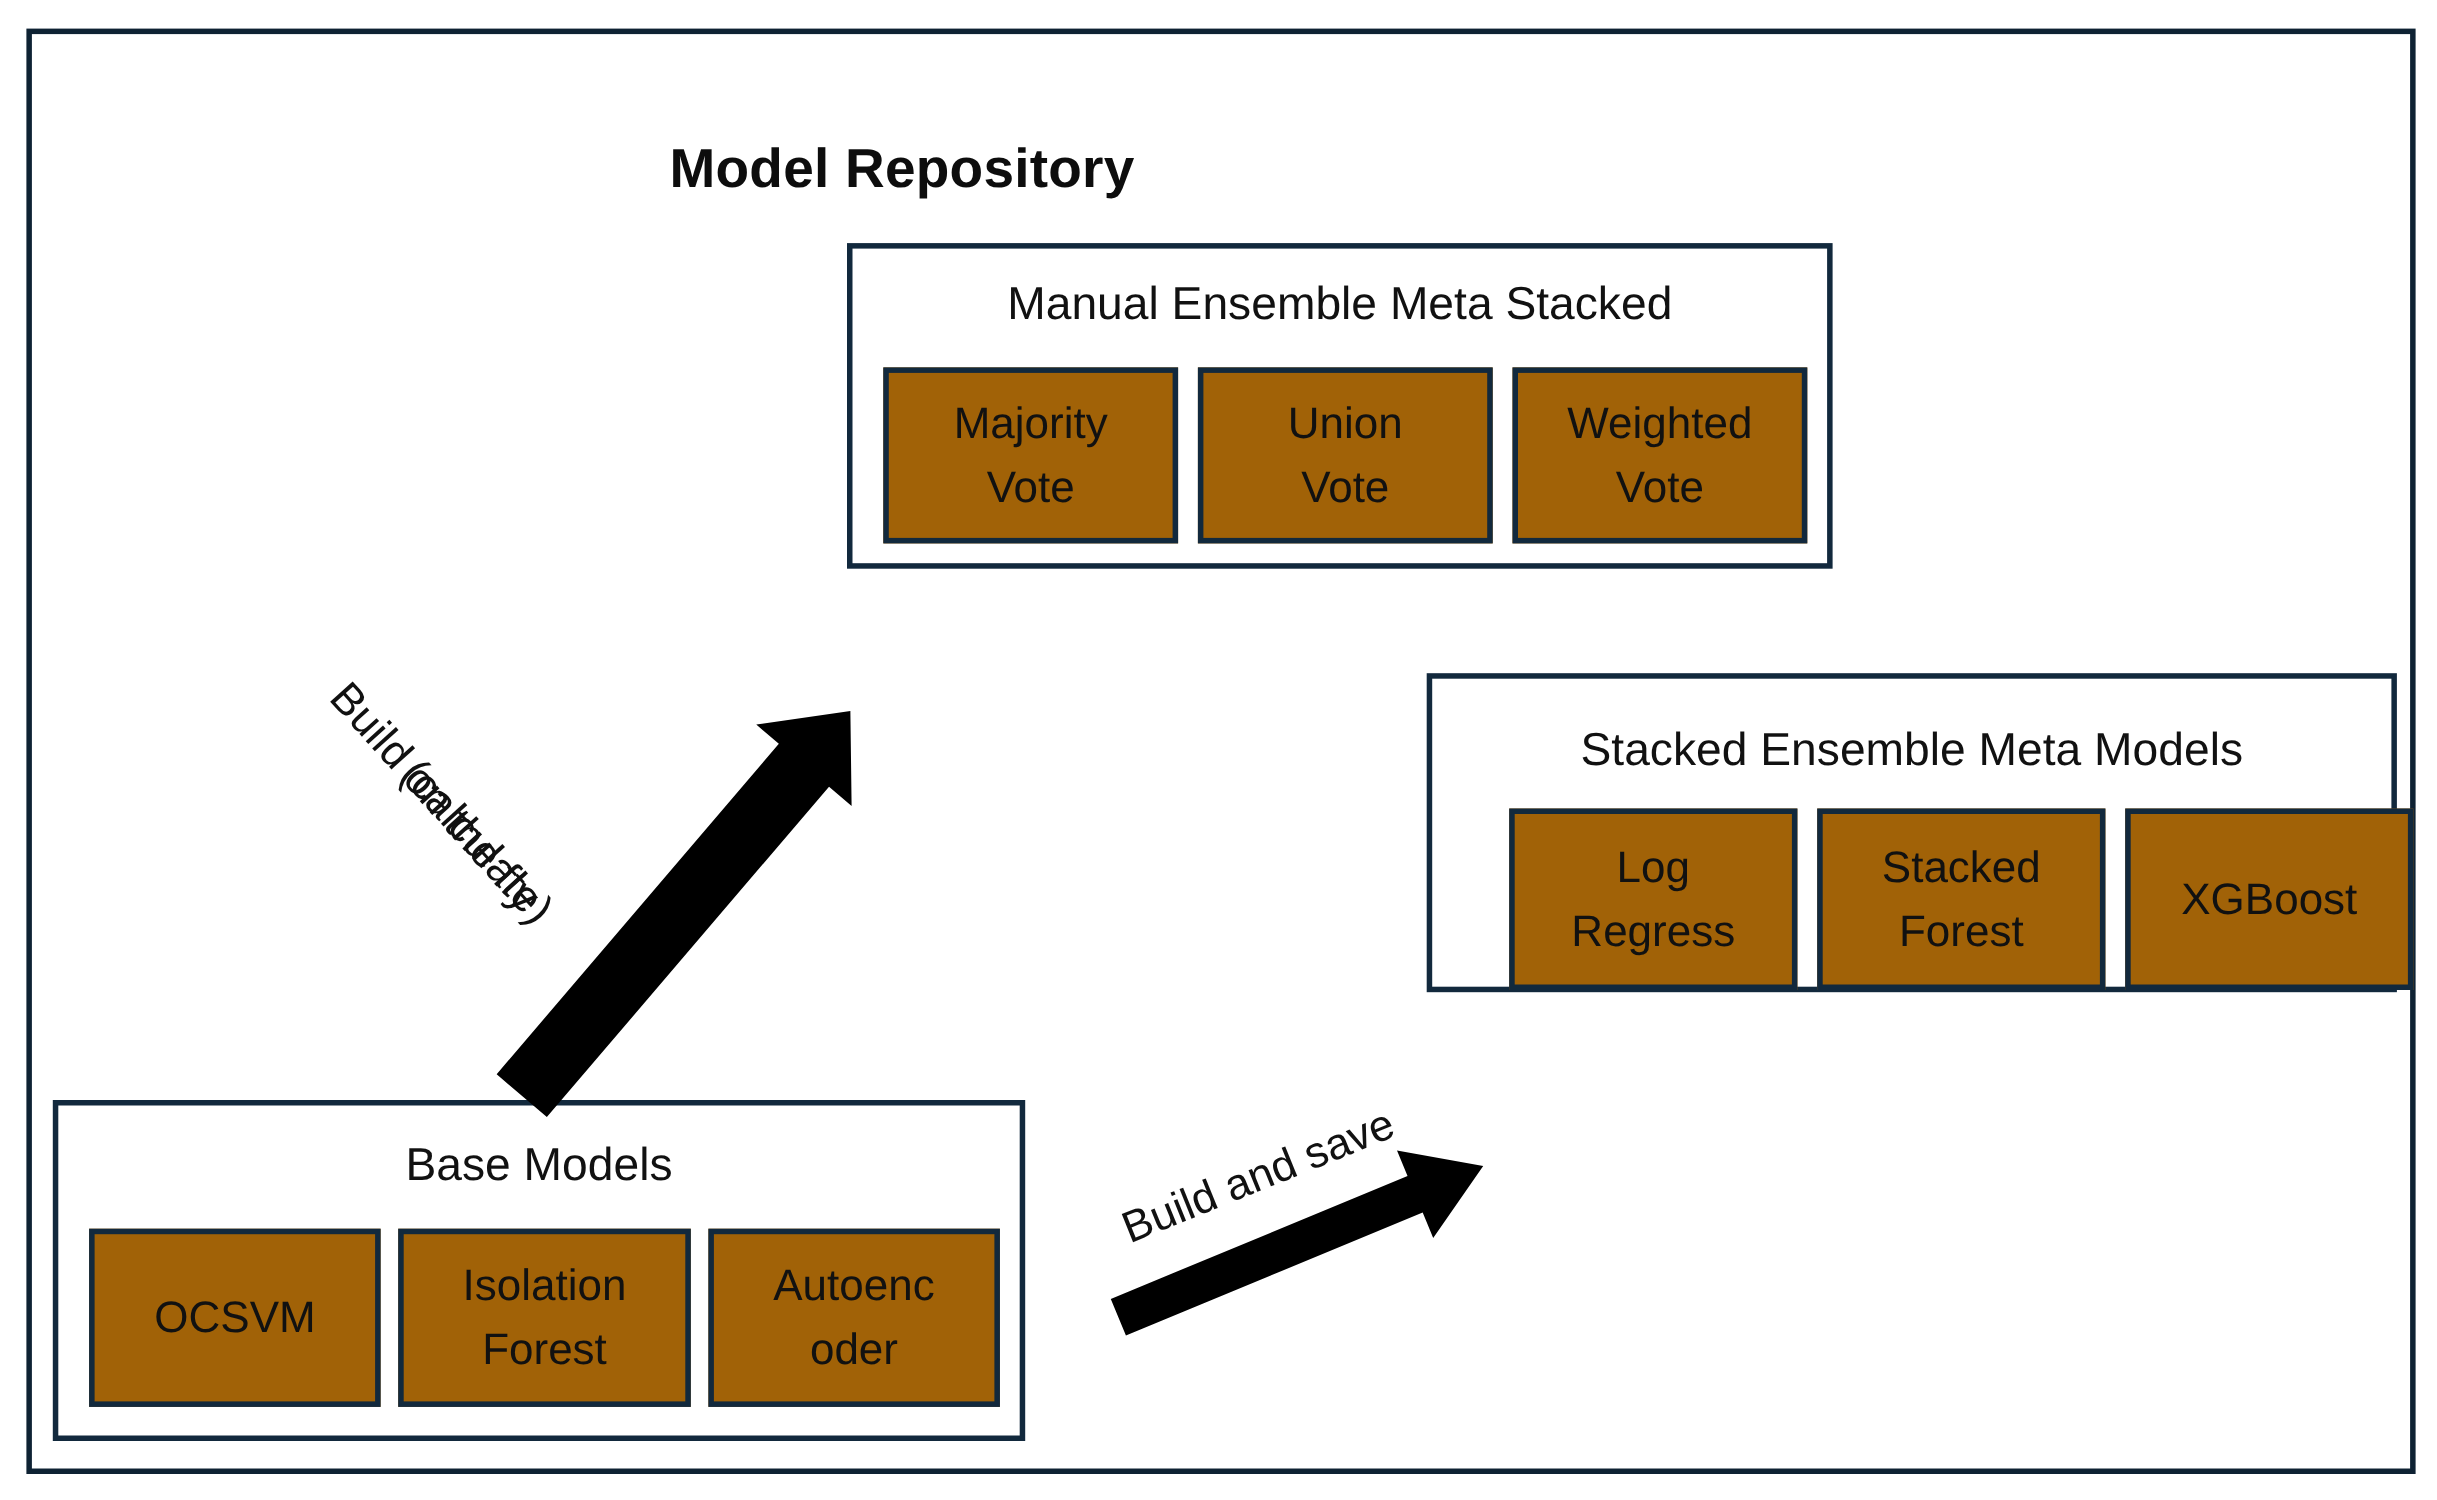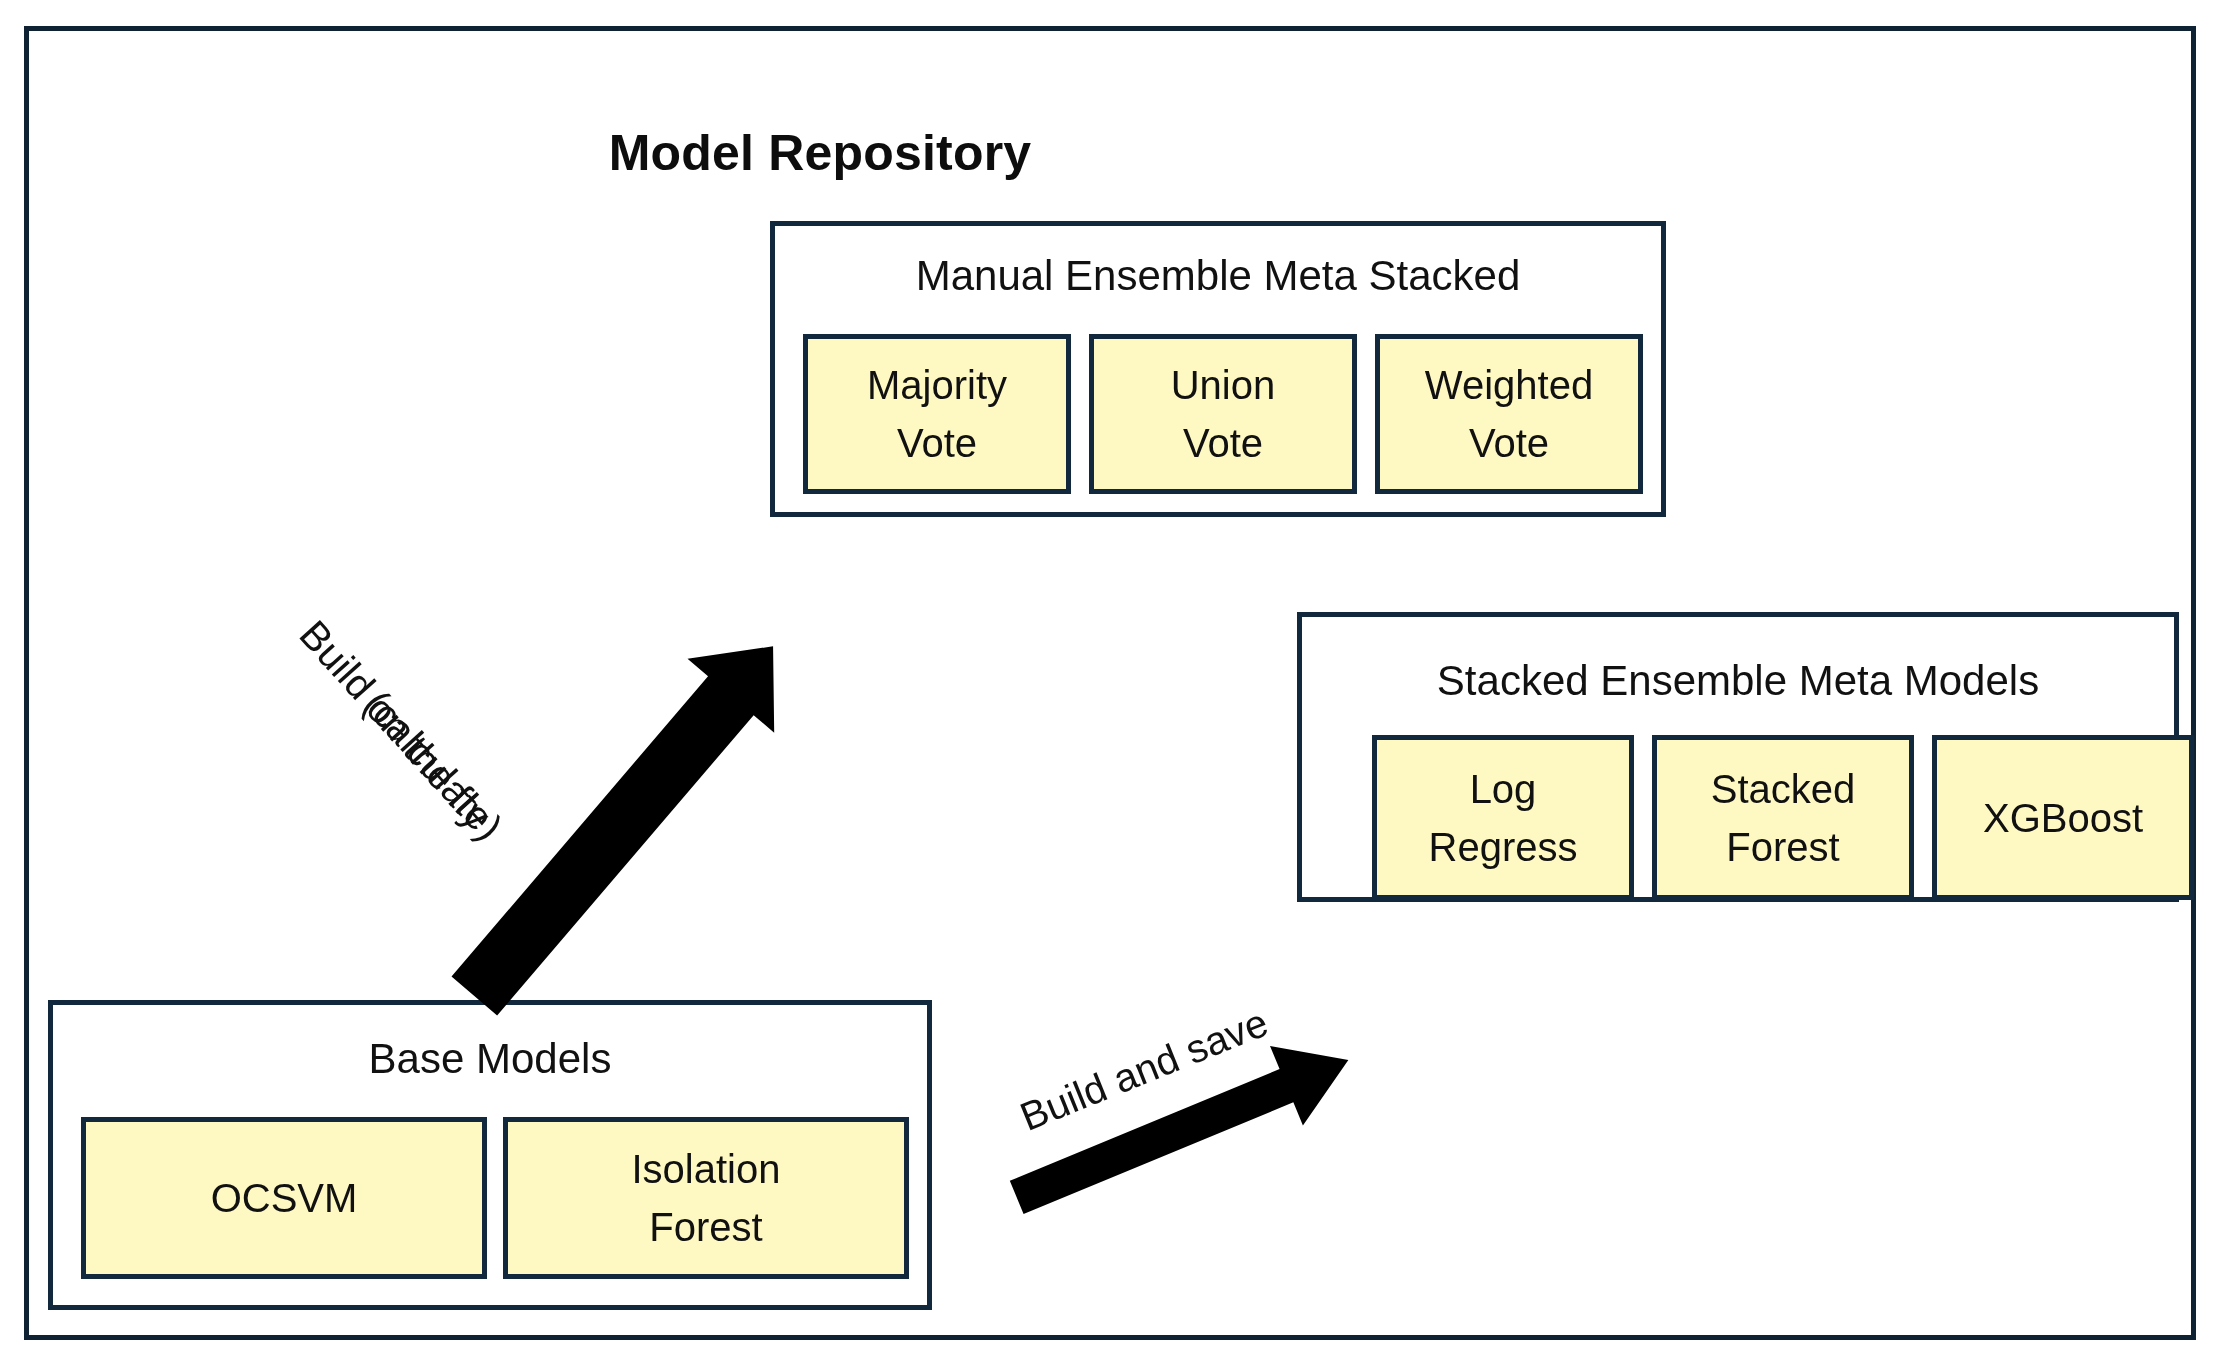--- a/index.html
+++ b/index.html
@@ -63,21 +63,21 @@
   }
   .items-row {
     position: absolute;
     display: flex;
     flex-direction: row;
     align-items: stretch;
   }
   .item-box {
     border: 5px solid #12293d;
     box-sizing: border-box;
-    background: #fef9c3;
+    background: #a16207;
     display: flex;
     flex-direction: column;
     align-items: center;
     justify-content: center;
     font-size: 40px;
     line-height: 1.45;
     color: #111111;
     text-align: center;
     font-family: "Liberation Sans", sans-serif;
   }
@@ -178,20 +178,24 @@
     <div class="group-title">Base Models</div>
     <div class="items-row">
       <div class="item-box">
         <span class="ln">OCSVM</span>
 
       </div>
       <div class="item-box">
         <span class="ln">Isolation</span>
         <span class="ln">Forest</span>
       </div>
+      <div class="item-box">
+        <span class="ln">Autoenc</span>
+        <span class="ln">oder</span>
+      </div>
     </div>
   </div>
 
   <svg class="arrow-svg" id="arrow-fly" width="460" height="480" viewBox="0 0 460 480">
     <g transform="rotate(-49.5 70 450)">
       <polygon class="arrow-shape" points="40,425 435,425 435,398 500,455 435,512 435,485 40,485"></polygon>
     </g>
   </svg>
 
   <svg class="arrow-svg" id="arrow-save" width="420" height="220" viewBox="0 0 420 220">

